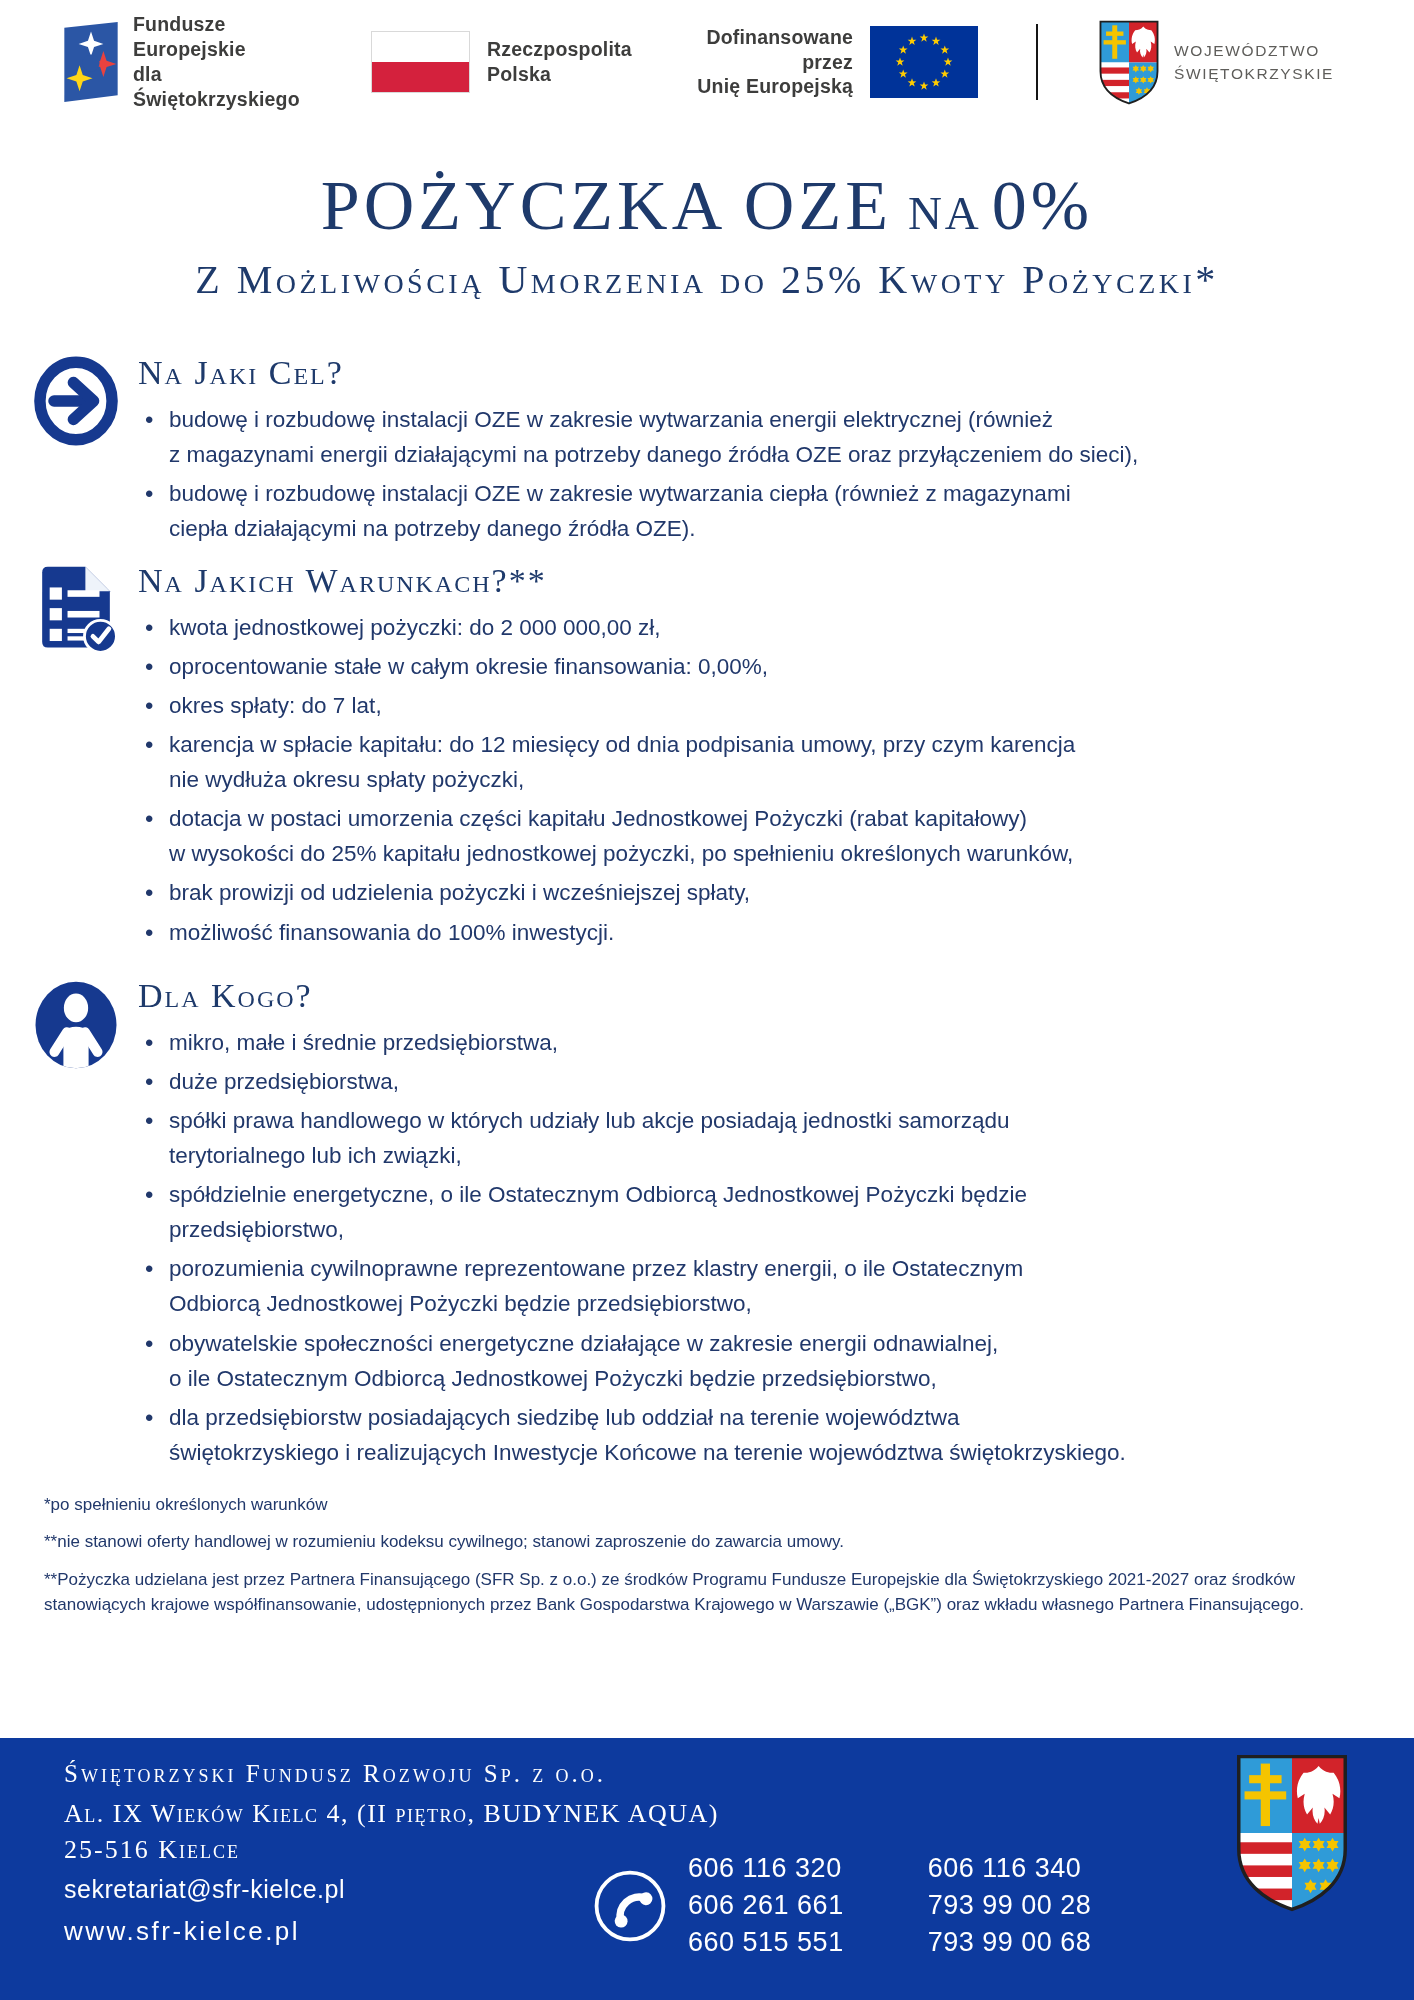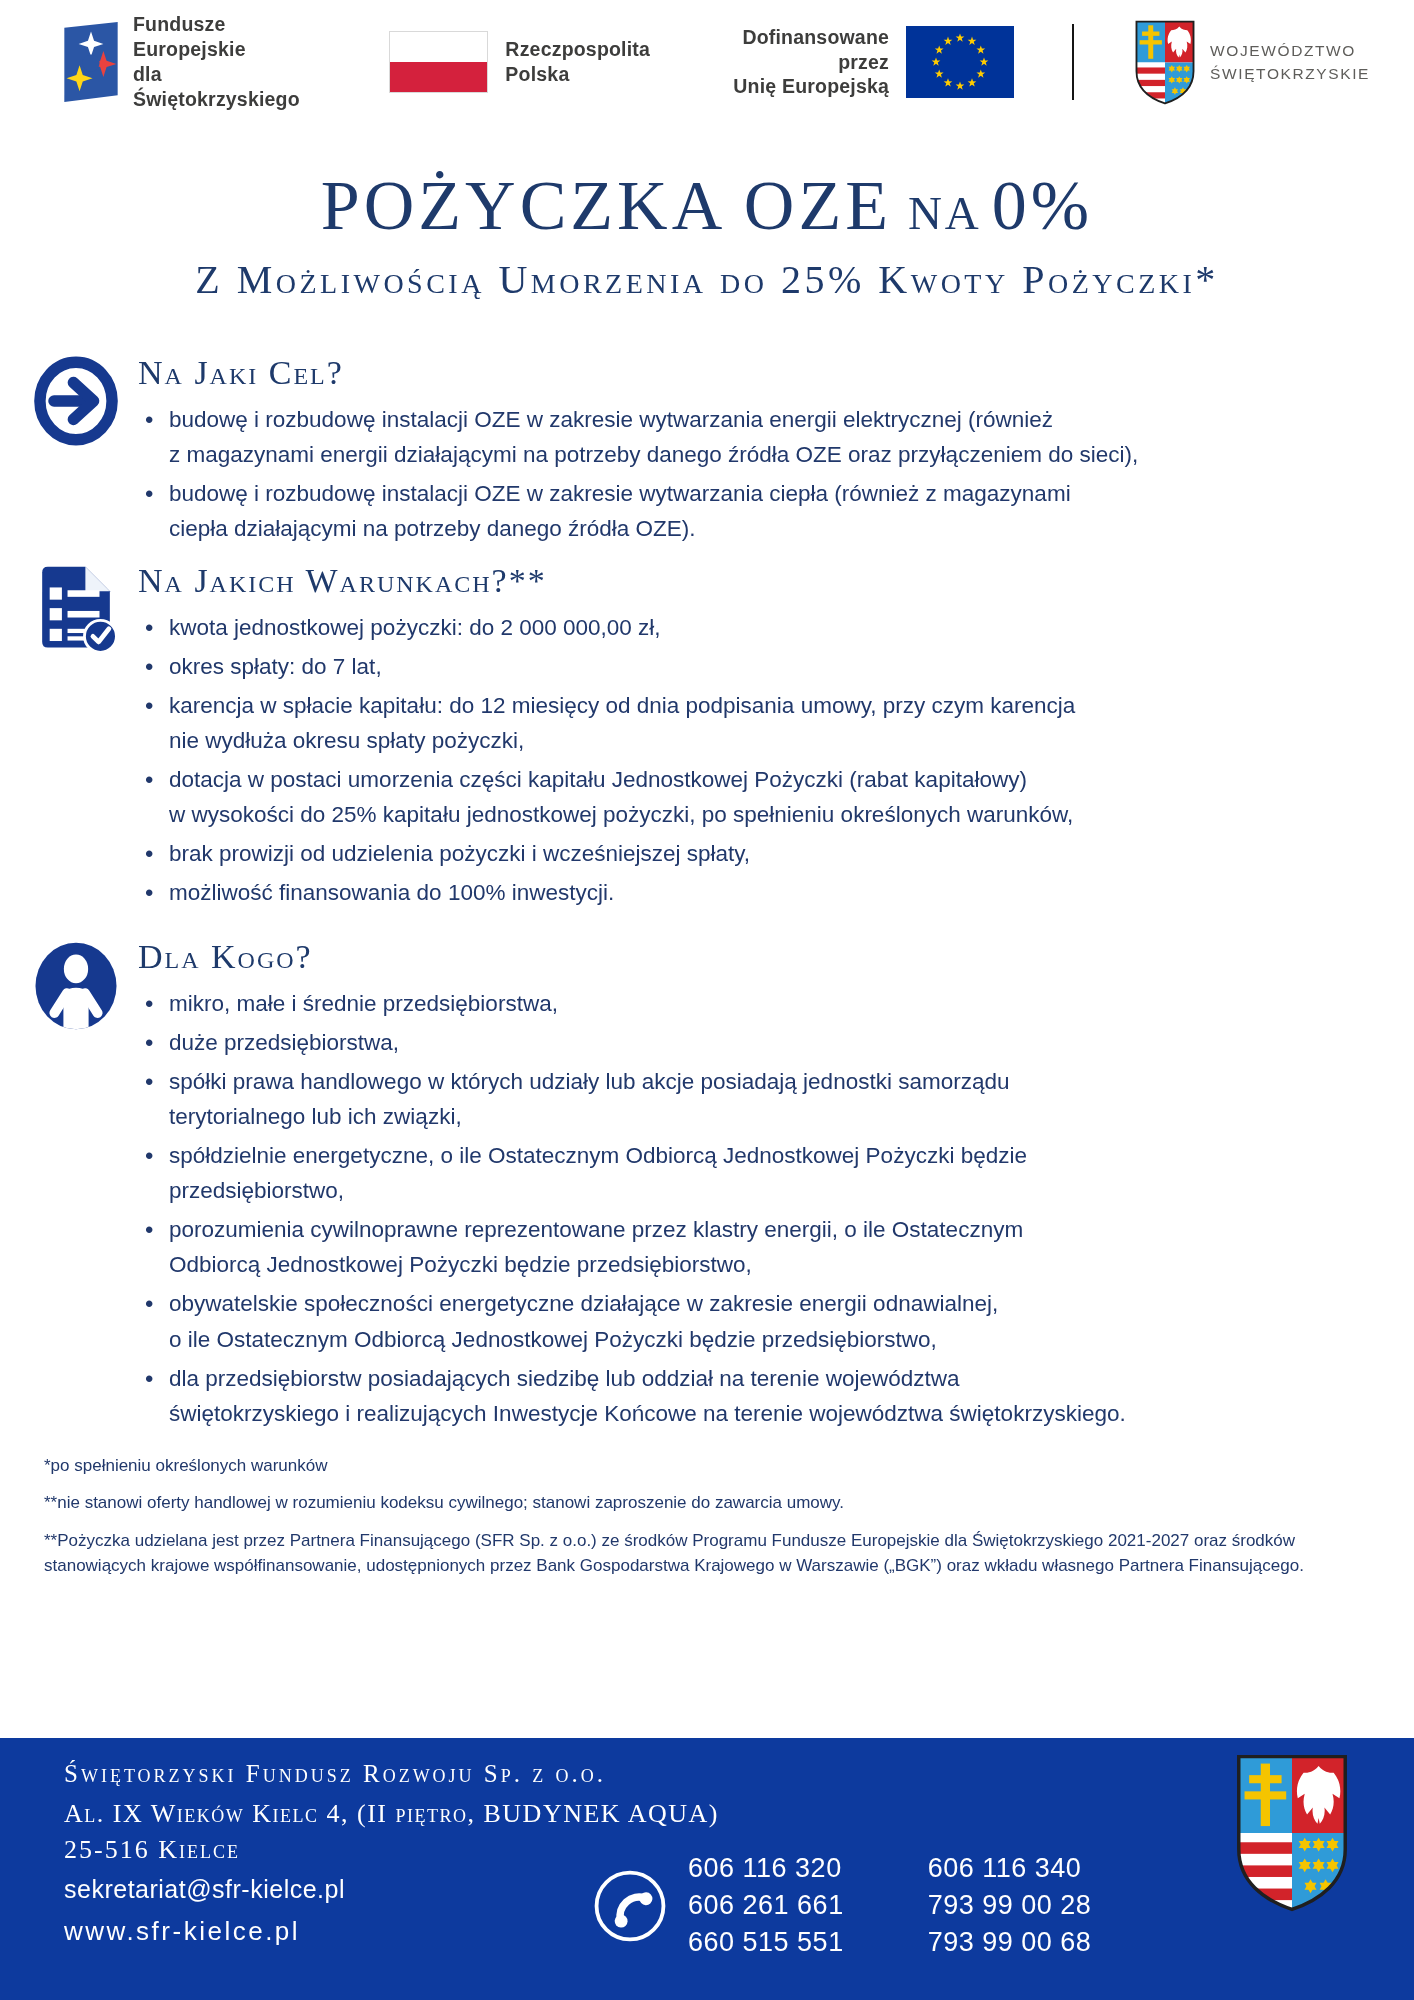--- a/index.html
+++ b/index.html
@@ -2,21 +2,21 @@
 <html lang="pl" style="--navy: #21386b; --icon-blue: #16398f; --footer-blue: #0d3a9e; --eu-blue: #003399; --star-yellow: #ffcc00; --flag-red: #d4213d; --logo-blue: #2b56a5;"><head>
 <meta charset="utf-8">
 <style>
   *{margin:0;padding:0;box-sizing:border-box}
   html{background:#fff}
   body{
     width:1414px;height:2000px;position:relative;overflow:hidden;background:#fff;
     font-family:"Liberation Sans","DejaVu Sans",sans-serif;color:var(--navy,#21386b);
   }
   
-  .logos{display:flex;align-items:center;padding:16px 44px 0 64px;height:108px}
+  .logos{display:flex;align-items:center;padding:16px 80px 0 64px;height:108px}
   .logo-label{font-weight:700;font-size:19.5px;line-height:1.28;color:#3d3d3c;letter-spacing:.2px}
   .pennant{width:54px;height:80px;flex:none}
   .lbl-funds{margin-left:15px}
   .pl-flag{width:99px;height:62px;margin-left:56px;border:1px solid #d9d9d9;flex:none}
   .pl-flag .top{height:50%;background:#fff}
   .pl-flag .bot{height:50%;background:var(--flag-red,#d4213d)}
   .lbl-poland{margin-left:17px}
   .lbl-cofunded{margin-left:46px;text-align:right}
   .eu-flag{width:108px;height:72px;margin-left:17px;flex:none}
   .hdr-divider{width:2px;height:76px;background:#151515;margin-left:58px;flex:none}
@@ -200,20 +200,21 @@
       <rect x="41" y="70" width="26" height="4.5" fill="#ffffff"></rect>
       <rect x="41" y="78" width="26" height="4.5" fill="#ffffff"></rect>
       <circle cx="76" cy="78" r="17" class="ic-fill" stroke="#ffffff" stroke-width="3"></circle>
       <path d="M68,78 L74,84 L85,70" fill="none" stroke="#ffffff" stroke-width="5" stroke-linecap="round" stroke-linejoin="round"></path>
     </svg>
   </div>
   <div class="sec-body">
     <h2>Na Jakich Warunkach?**</h2>
     <ul>
         <li><span>kwota jednostkowej pożyczki: do </span><span class="bold">2 000 000,00 zł,</span></li>
+        <li><span>oprocentowanie stałe w całym okresie finansowania: </span><span class="bold">0,00%,</span></li>
         <li><span>okres spłaty: </span><span class="bold">do 7 lat</span><span>,</span></li>
         <li><span class="bold">karencja</span><span> w spłacie kapitału: do 12 miesięcy od dnia podpisania umowy, przy czym karencja
 nie wydłuża okresu spłaty pożyczki,</span></li>
         <li><span>dotacja w postaci </span><span class="bold">umorzenia</span><span> części kapitału Jednostkowej Pożyczki (rabat kapitałowy)
 w wysokości </span><span class="bold">do 25%</span><span> kapitału jednostkowej pożyczki, po spełnieniu określonych warunków,</span></li>
         <li><span class="bold">brak prowizji</span><span> od udzielenia pożyczki i wcześniejszej spłaty,</span></li>
         <li><span>możliwość finansowania do 100% inwestycji.</span></li>
       </ul>
   </div>
 </section>

